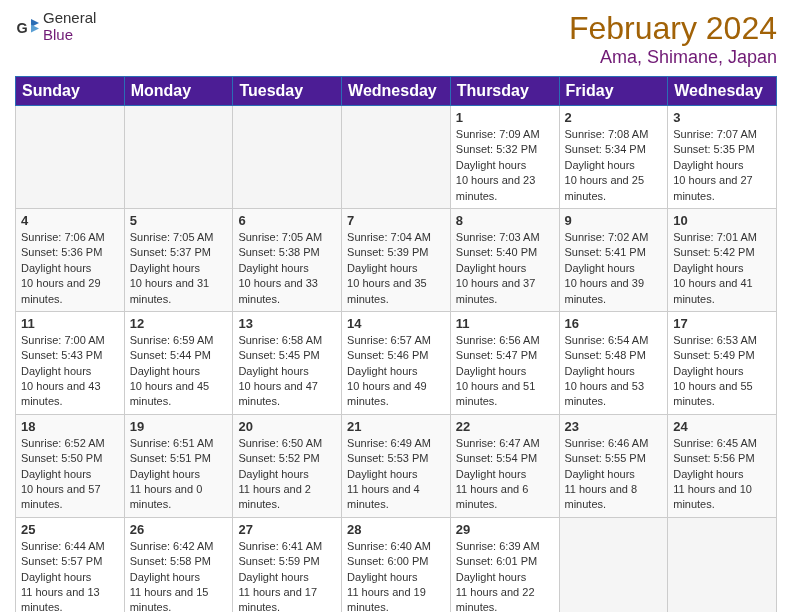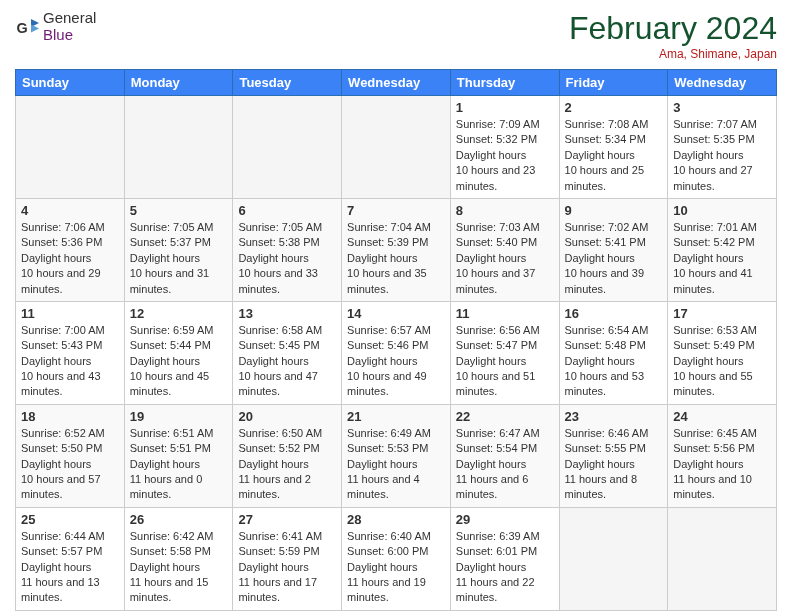--- a/index.html
+++ b/index.html
@@ -24,35 +24,35 @@
     .logo-icon {
       width: 24px;
       height: 24px;
     }
     .title-block {
       text-align: right;
     }
     .month-title {
       font-size: 32px;
       font-weight: normal;
-      color: #14532d;
+      color: #a16207;
     }
     .location-title {
-      font-size: 12px;
-      color: #b91c1c;
+      font-size: 18px;
+      color: #701a75;
     }
     table {
       width: 100%;
       border-collapse: collapse;
       table-layout: fixed;
     }
     thead th {
-      background-color: #3b82f6;
+      background-color: #4c1d95;
       color: #fff;
-      font-size: 13px;
+      font-size: 16px;
       font-weight: bold;
       text-align: left;
       padding: 5px 6px;
       border: 1px solid #2a6db5;
     }
     td {
       border: 1px solid #ccc;
       vertical-align: top;
       padding: 4px 5px;
       height: 88px;

